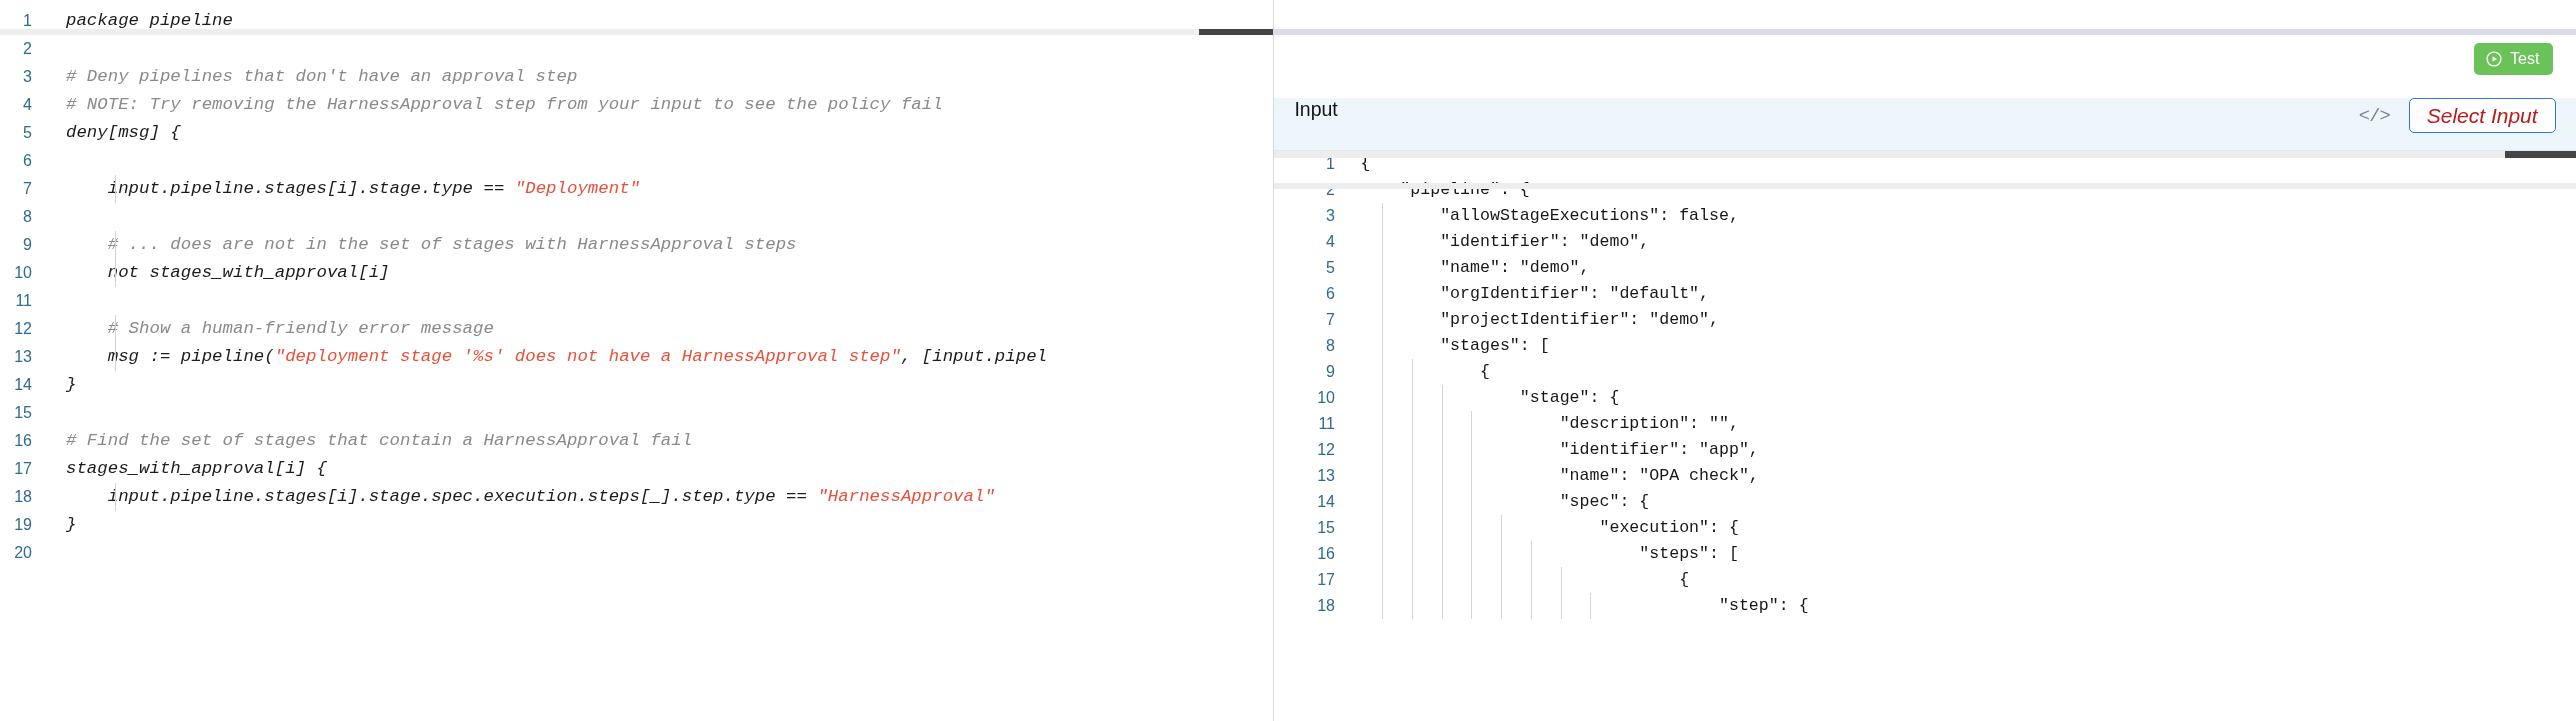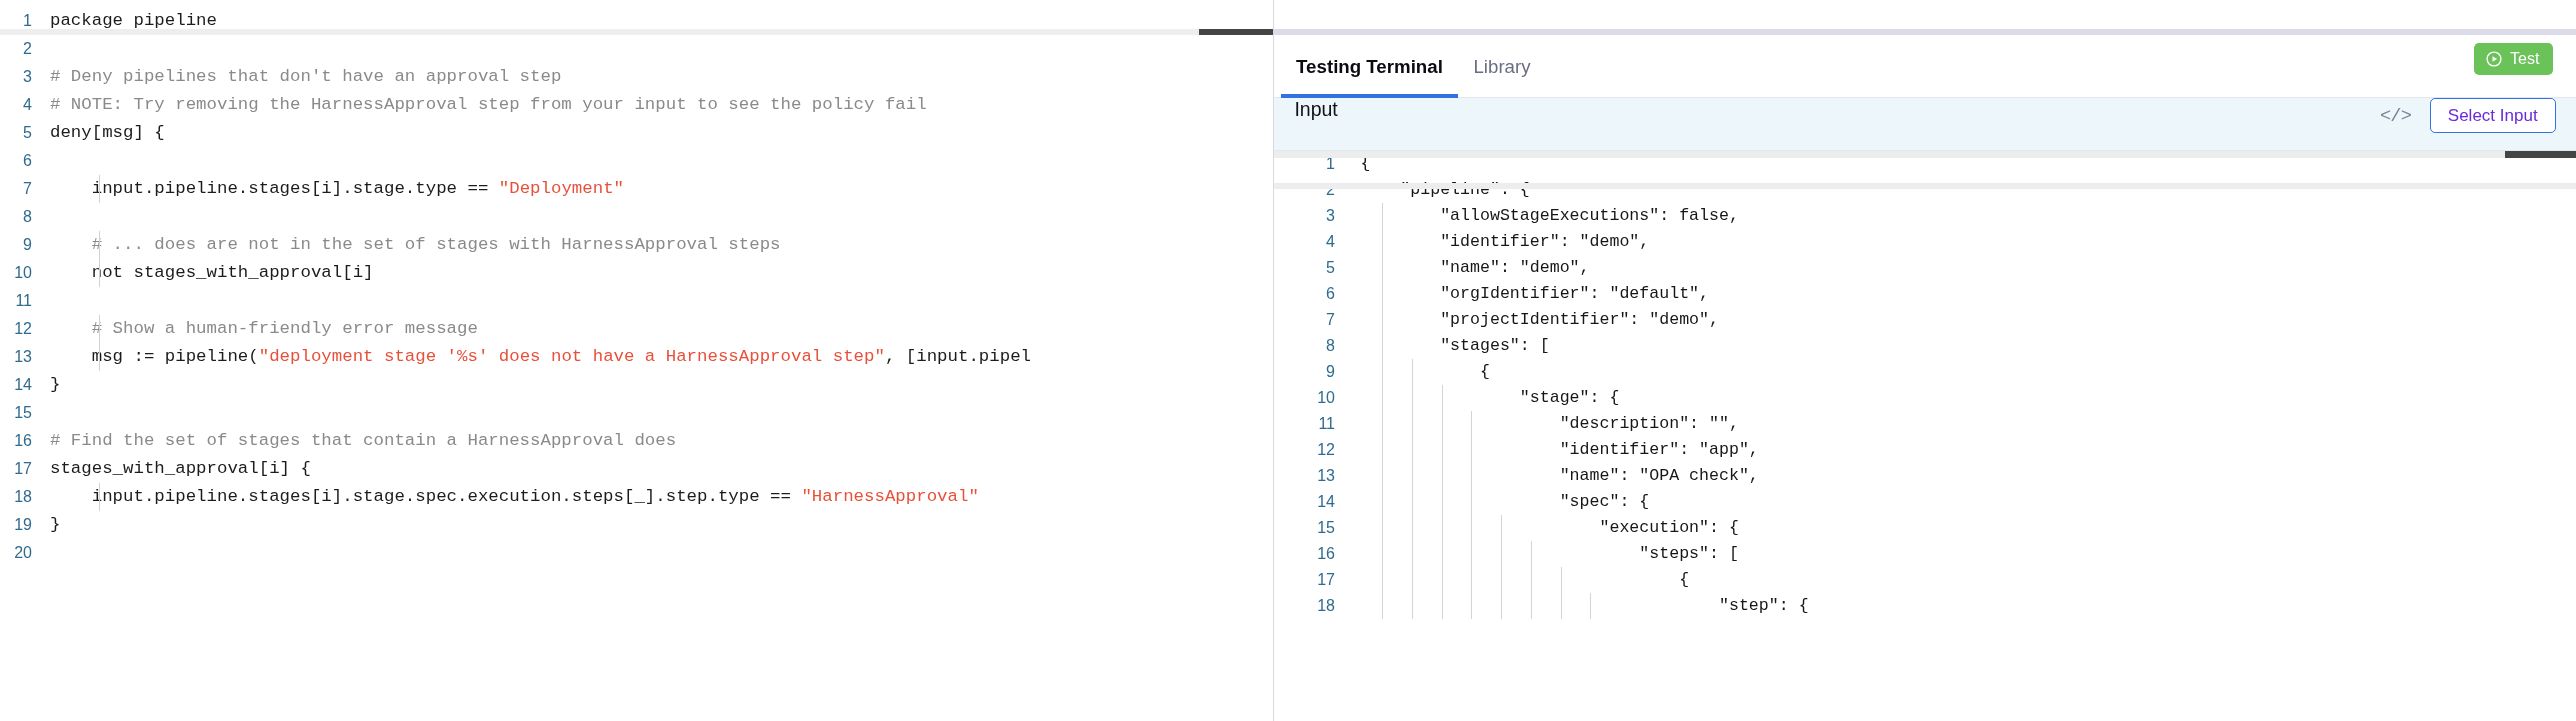--- a/index.html
+++ b/index.html
@@ -57,24 +57,25 @@
     width: 32px; min-width: 32px;
     text-align: right;
     color: #2f6b8f;
     font-family: "Liberation Sans", sans-serif;
     font-size: 16px;
     padding-right: 0;
     user-select: none;
   }
   .crow .code {
     position: relative;
-    margin-left: 18px;
+    margin-left: 34px;
     color: #1c1c1c;
     flex: 1;
     overflow: hidden;
+    font-style: italic;
   }
   
   .crow.active .code::before {
     content: "";
     position: absolute; left: -5.1px; top: -3.4px;
     width: 1223px; height: 28px;
     background: #fbfbfb;
     border-top: 0.8px solid #ececec;
     border-bottom: 0.8px solid #ececec;
     z-index: -1;
@@ -164,27 +165,28 @@
     color: #7b8191;
     font-size: 18.7px;
     font-family: "Liberation Mono", monospace;
     letter-spacing: -0.8px;
     cursor: pointer;
     user-select: none;
   }
   .select-input-btn {
     background: #ffffff;
     border: 1.4px solid #2f72e0;
-    color: #6d28d9;
+    color: #b91c1c;
     border-radius: 5.1px;
     height: 35px;
     padding: 0 17px;
-    font-size: 17px;
-    font-family: "Liberation Sans", sans-serif;
-    cursor: pointer;
+    font-size: 21px;
+    font-family: "Liberation Sans", sans-serif;
+    cursor: pointer;
+    font-style: italic;
   }
 
   
   .json-area {
     position: absolute; left: 0; top: 151px;
     width: 1302px; height: 571px;
     background: #ffffff;
     overflow: hidden;
   }
   .jrow {
@@ -262,41 +264,33 @@
           <div class="crow"><span class="gut">6</span><span class="code"><span class="iguide"></span></span></div>
           <div class="crow"><span class="gut">7</span><span class="code"><span class="iguide"></span><span class="tok-plain">    input.pipeline.stages[i].stage.type == </span><span class="tok-string">"Deployment"</span></span></div>
           <div class="crow"><span class="gut">8</span><span class="code"><span class="tok-plain"></span></span></div>
           <div class="crow"><span class="gut">9</span><span class="code"><span class="iguide"></span><span class="tok-comment">    # ... does are not in the set of stages with HarnessApproval steps</span></span></div>
           <div class="crow"><span class="gut">10</span><span class="code"><span class="iguide"></span><span class="tok-plain">    not stages_with_approval[i]</span></span></div>
           <div class="crow"><span class="gut">11</span><span class="code"><span class="tok-plain"></span></span></div>
           <div class="crow"><span class="gut">12</span><span class="code"><span class="iguide"></span><span class="tok-comment">    # Show a human-friendly error message</span></span></div>
           <div class="crow"><span class="gut">13</span><span class="code"><span class="iguide"></span><span class="tok-plain">    msg := pipeline(</span><span class="tok-string">"deployment stage '%s' does not have a HarnessApproval step"</span><span class="tok-plain">, [input.pipel</span></span></div>
           <div class="crow"><span class="gut">14</span><span class="code"><span class="tok-plain">}</span></span></div>
           <div class="crow"><span class="gut">15</span><span class="code"><span class="tok-plain"></span></span></div>
-          <div class="crow"><span class="gut">16</span><span class="code"><span class="tok-comment"># Find the set of stages that contain a HarnessApproval does</span></span></div>
+          <div class="crow"><span class="gut">16</span><span class="code"><span class="tok-comment"># Find the set of stages that contain a HarnessApproval fail</span></span></div>
           <div class="crow"><span class="gut">17</span><span class="code"><span class="tok-plain">stages_with_approval[i] {</span></span></div>
           <div class="crow"><span class="gut">18</span><span class="code"><span class="iguide"></span><span class="tok-plain">    input.pipeline.stages[i].stage.spec.execution.steps[_].step.type == </span><span class="tok-string">"HarnessApproval"</span></span></div>
           <div class="crow"><span class="gut">19</span><span class="code"><span class="tok-plain">}</span></span></div>
           <div class="crow"><span class="gut">20</span><span class="code"><span class="tok-plain"></span></span></div>
         </div>
     </div>
   </div>
 
   <div class="test-pane">
 
     <div class="test-rail-top"></div>
 
-    <div class="tabs-bar">
-      <div class="tab active">
-        <span>Testing Terminal</span>
-      </div>
-      <div class="tab">
-        <span>Library</span>
-      </div>
-    </div>
 
     <button class="test-btn">
       <span>
         <svg width="18" height="18" viewBox="0 0 24 24" fill="none" stroke="#ffffff" stroke-width="1.9">
           <circle cx="12" cy="12" r="9.2"></circle>
           <path d="M10 8.2 L16.2 12 L10 15.8 Z" fill="#ffffff" stroke="none"></path>
         </svg>
       </span>
       <span>Test</span>
     </button>

